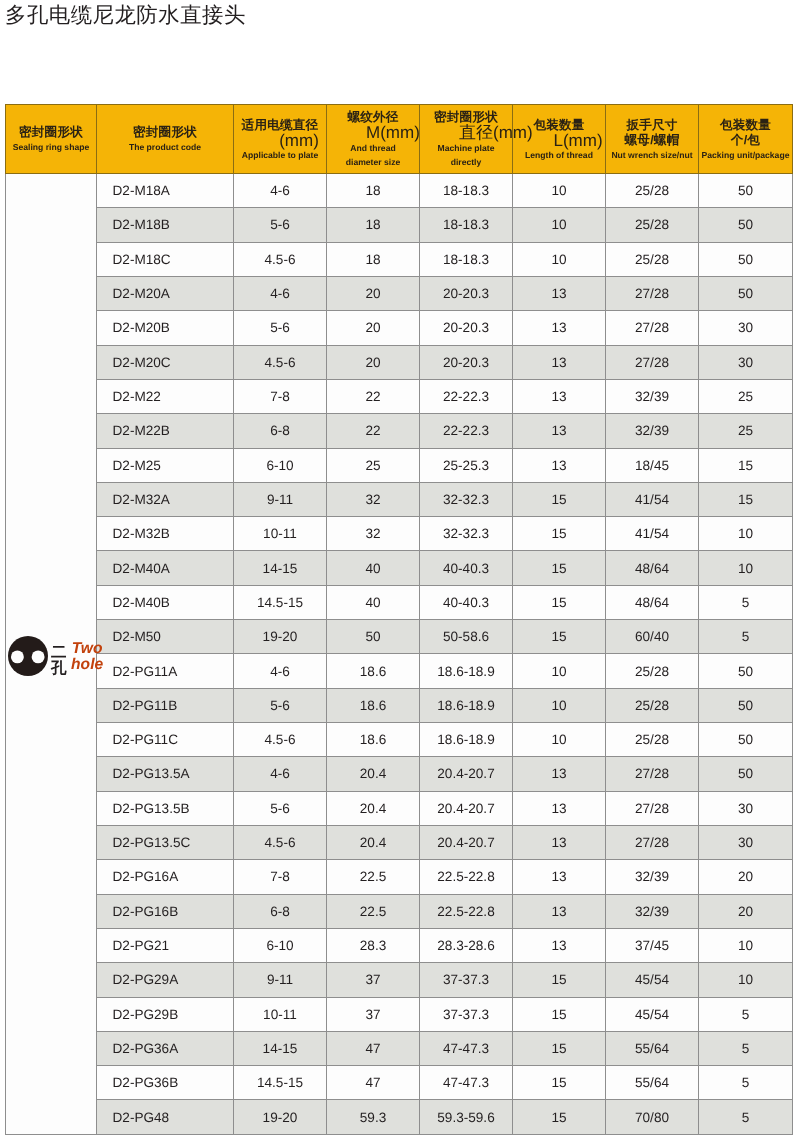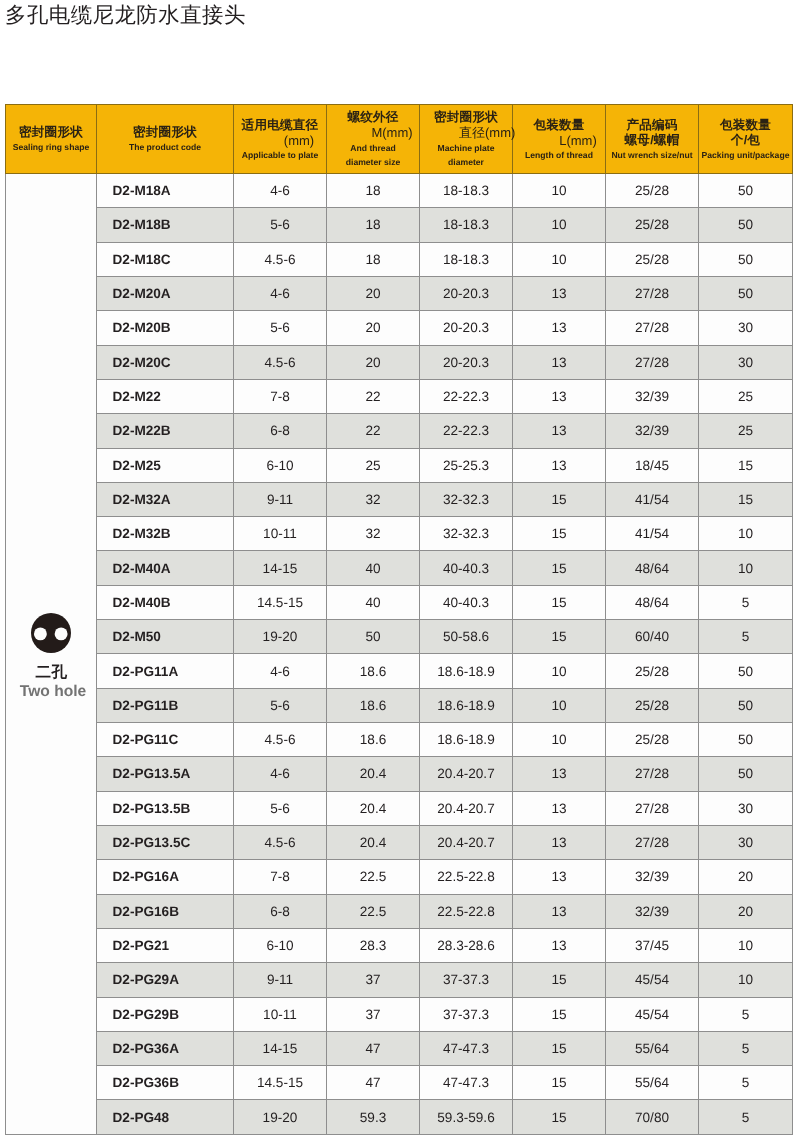--- a/index.html
+++ b/index.html
@@ -40,33 +40,33 @@
   .spec-table thead th {
     background:#f5b406;
     vertical-align:middle;
     border:1px solid #8b6d12;
     height:69px;
     font-weight:normal;
     padding:4px 1px 2px 1px;
   }
   .h-cn  { font-size:12.6px; font-weight:bold; line-height:15.2px; color:#2b2214;
            display:block; letter-spacing:0.2px; white-space:nowrap; }
-  .h-cn.thin { font-weight:normal; font-size:13px; letter-spacing:0;margin-left:38px; }
+  .h-cn.thin { font-weight:normal; font-size:17px; letter-spacing:0;margin-left:38px; }
   .h-en  { font-size:8.6px; line-height:14.6px; color:#2b2214; display:block; white-space:nowrap; font-weight:bold; }
 
   .spec-table tbody td { height:34.32px; font-size:13.6px; color:#231f20; background:#fdfdfd; }
   .spec-table tbody tr.alt td { background:#dfe0dc; }
-  td.code { text-align:left; padding-left:15.5px;font-weight:bold; }
+  td.code { text-align:left; padding-left:15.5px; }
   td.shape-cell { background:#fdfdfd; vertical-align:middle; }
-  .shape-inner { display:flex; flex-direction:column; align-items:center;
+  .shape-inner { display:flex; flex-direction:row; align-items:center;
                  justify-content:flex-start; padding-top:4px; }
   .shape-icon { line-height:0; }
   .shape-cn { font-size:15.6px; font-weight:bold; margin-top:10px; padding-left:1px; color:#231f20;
               letter-spacing:0.5px; line-height:16px; }
-  .shape-en { font-size:15.6px; font-weight:bold; margin-top:3px; padding-left:4px; color:#737373; line-height:16px; }
+  .shape-en { font-size:15.6px; font-weight:bold; margin-top:3px; padding-left:4px; color:#c2410c; line-height:16px;font-style:italic; }
 </style>
 </head>
 <body>
 
 <div class="page">
 
   <div class="title-cn">多孔电缆尼龙防水直接头</div>
 
   <table class="spec-table">
     <colgroup>
@@ -97,29 +97,29 @@
     <th class="col-head">
       <div class="h-cn">螺纹外径</div>
       <div class="h-cn thin">M(mm)</div>
       <div class="h-en">And thread</div>
       <div class="h-en">diameter size</div>
     </th>
     <th class="col-head">
       <div class="h-cn">密封圈形状</div>
       <div class="h-cn thin">直径(mm)</div>
       <div class="h-en">Machine plate</div>
-      <div class="h-en">diameter</div>
+      <div class="h-en">directly</div>
     </th>
     <th class="col-head">
       <div class="h-cn">包装数量</div>
       <div class="h-cn thin">L(mm)</div>
       <div class="h-en">Length of thread</div>
     </th>
     <th class="col-head">
-      <div class="h-cn">产品编码</div>
+      <div class="h-cn">扳手尺寸</div>
       <div class="h-cn">螺母/螺帽</div>
       <div class="h-en">Nut wrench size/nut</div>
     </th>
     <th class="col-head">
       <div class="h-cn">包装数量</div>
       <div class="h-cn">个/包</div>
       <div class="h-en">Packing unit/package</div>
     </th>
   </tr>
     </thead>

